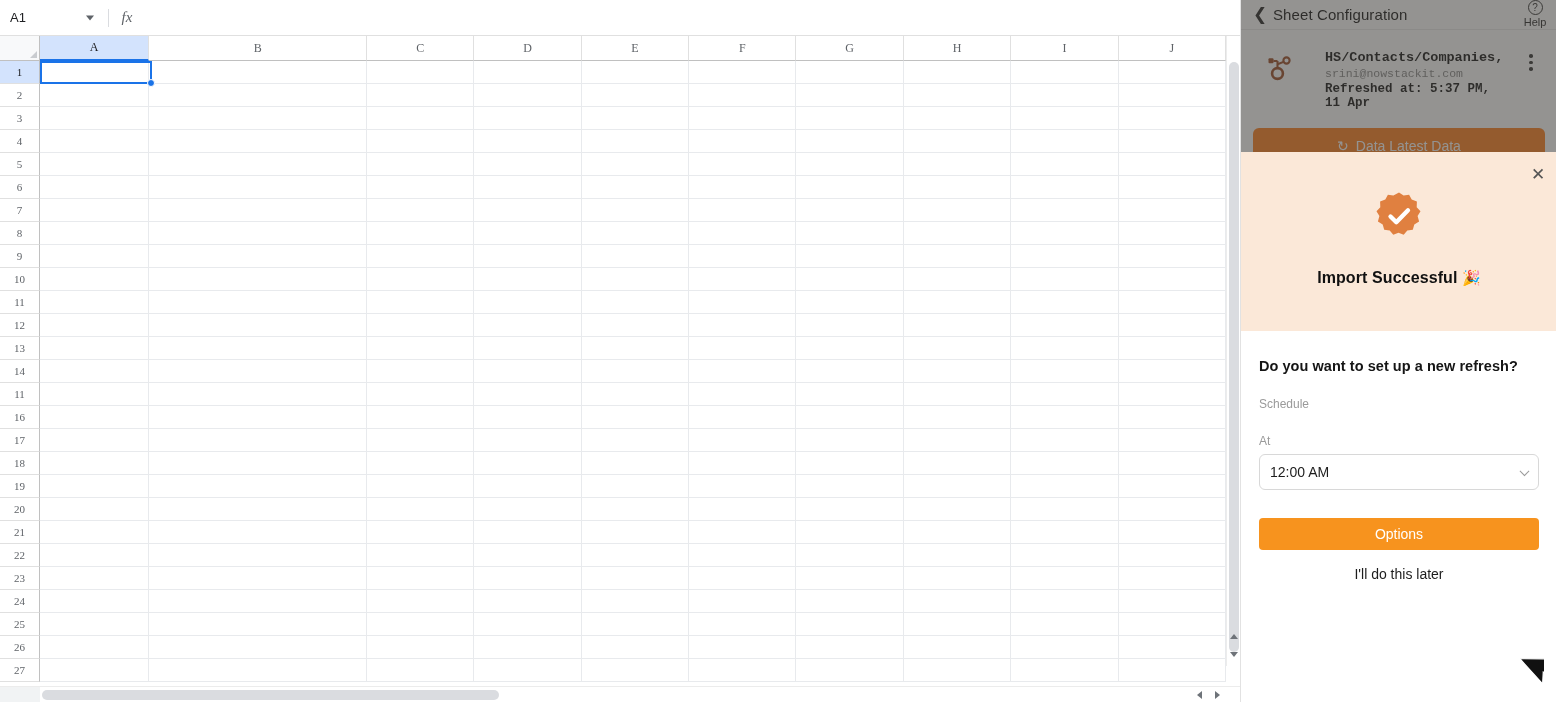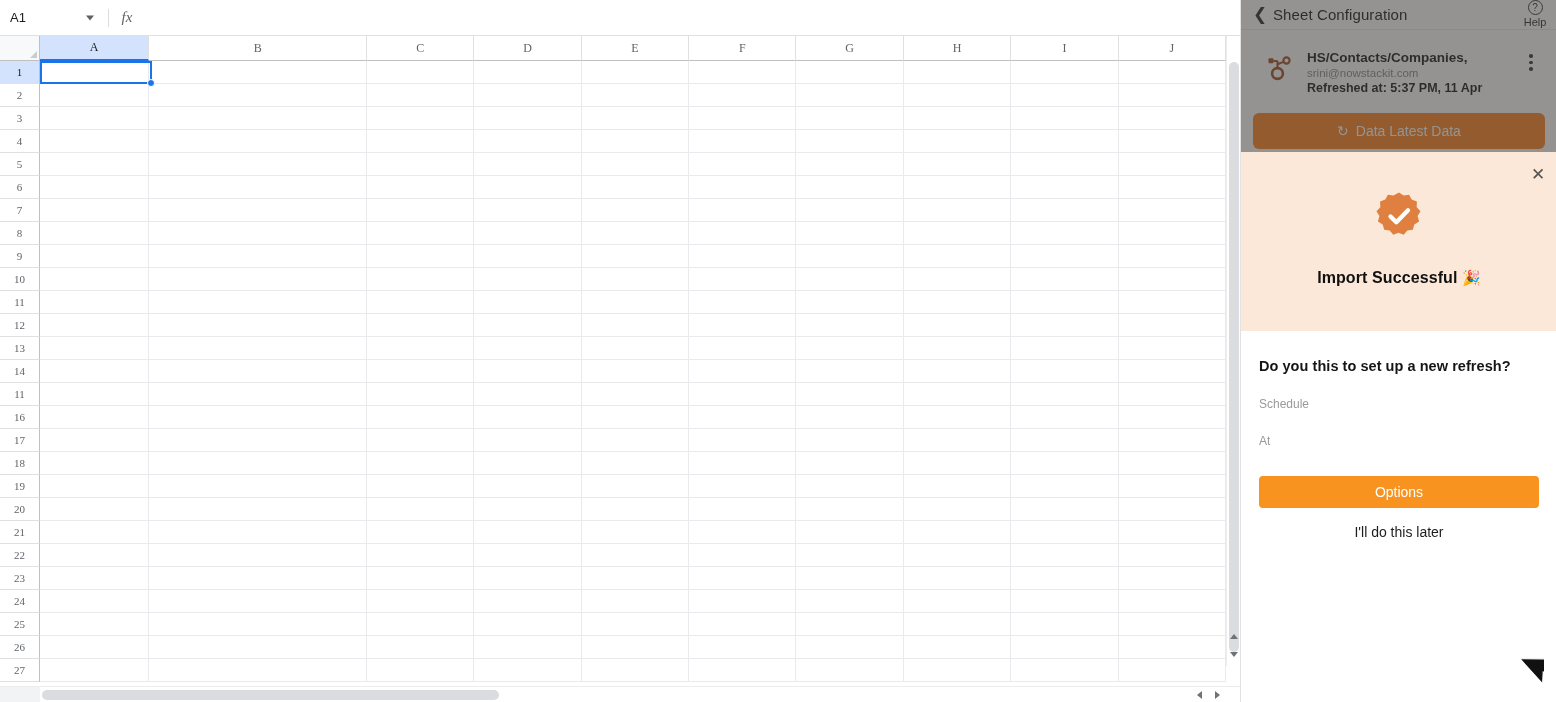--- a/index.html
+++ b/index.html
@@ -238,21 +238,22 @@
     display: flex; align-items: center; justify-content: center;
     line-height: 1;
   }
   #help-label { font-size: 11px; color: #2f2f2f; margin-top: 1px; }
 
   #source-card {
     margin: 10px;
     padding: 8px 6px 8px 8px;
     display: flex;
     align-items: flex-start;
-    gap: 8px;
+    gap: 26px;
+    font-family: Liberation Mono, monospace;
   }
   #hs-logo {
     width: 40px; height: 40px;
     flex: 0 0 40px;
     display: flex; align-items: center; justify-content: center;
   }
   #source-texts { flex: 1; min-width: 0; }
   #source-name {
     font-size: 13.5px; font-weight: bold; color: #1c1c1c;
     white-space: nowrap; overflow: hidden;
@@ -847,25 +848,29 @@
           <path d="M16.5 25.5 L22.3 31.3 L34 19.2" stroke="#ffffff" stroke-width="4.3" fill="none" stroke-linecap="round" stroke-linejoin="round"></path>
         </svg>
       </span>
       <div id="modal-banner-title">
         <span>Import Successful</span>
         <span id="confetti">🎉</span>
       </div>
     </div>
 
     <div id="modal-body">
-      <div id="refresh-question">Do you this to set up a new refresh?</div>
+      <div id="refresh-question">Do you want to set up a new refresh?</div>
 
       <div class="field-label">Schedule</div>
 
       <div class="field-label">At</div>
+      <div class="select-box">
+        <span class="select-value">12:00 AM</span>
+        <span class="select-chevron"></span>
+      </div>
 
 
       <div id="schedule-btn">Options</div>
       <div id="later-btn">I'll do this later</div>
     </div>
   </div>
 </div>
 
 <div id="mouse-cursor">
   <svg width="34" height="46" viewBox="0 0 34 46">

